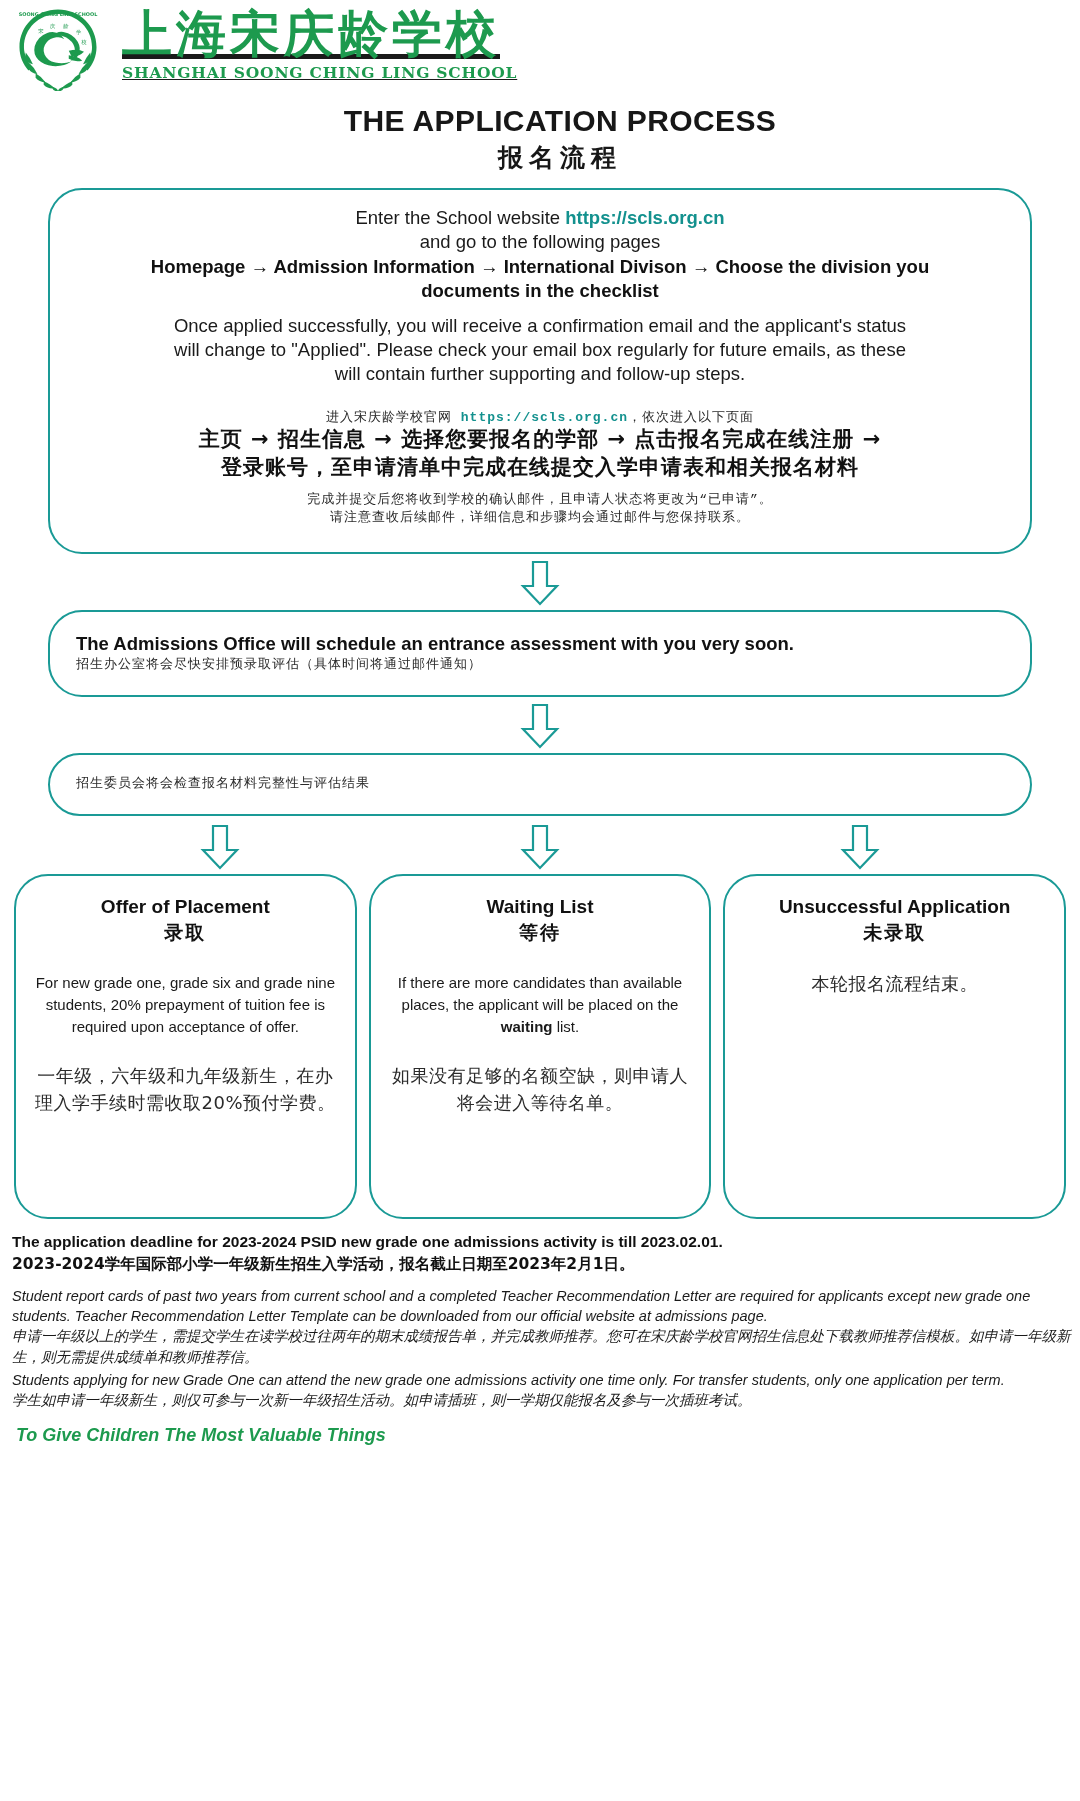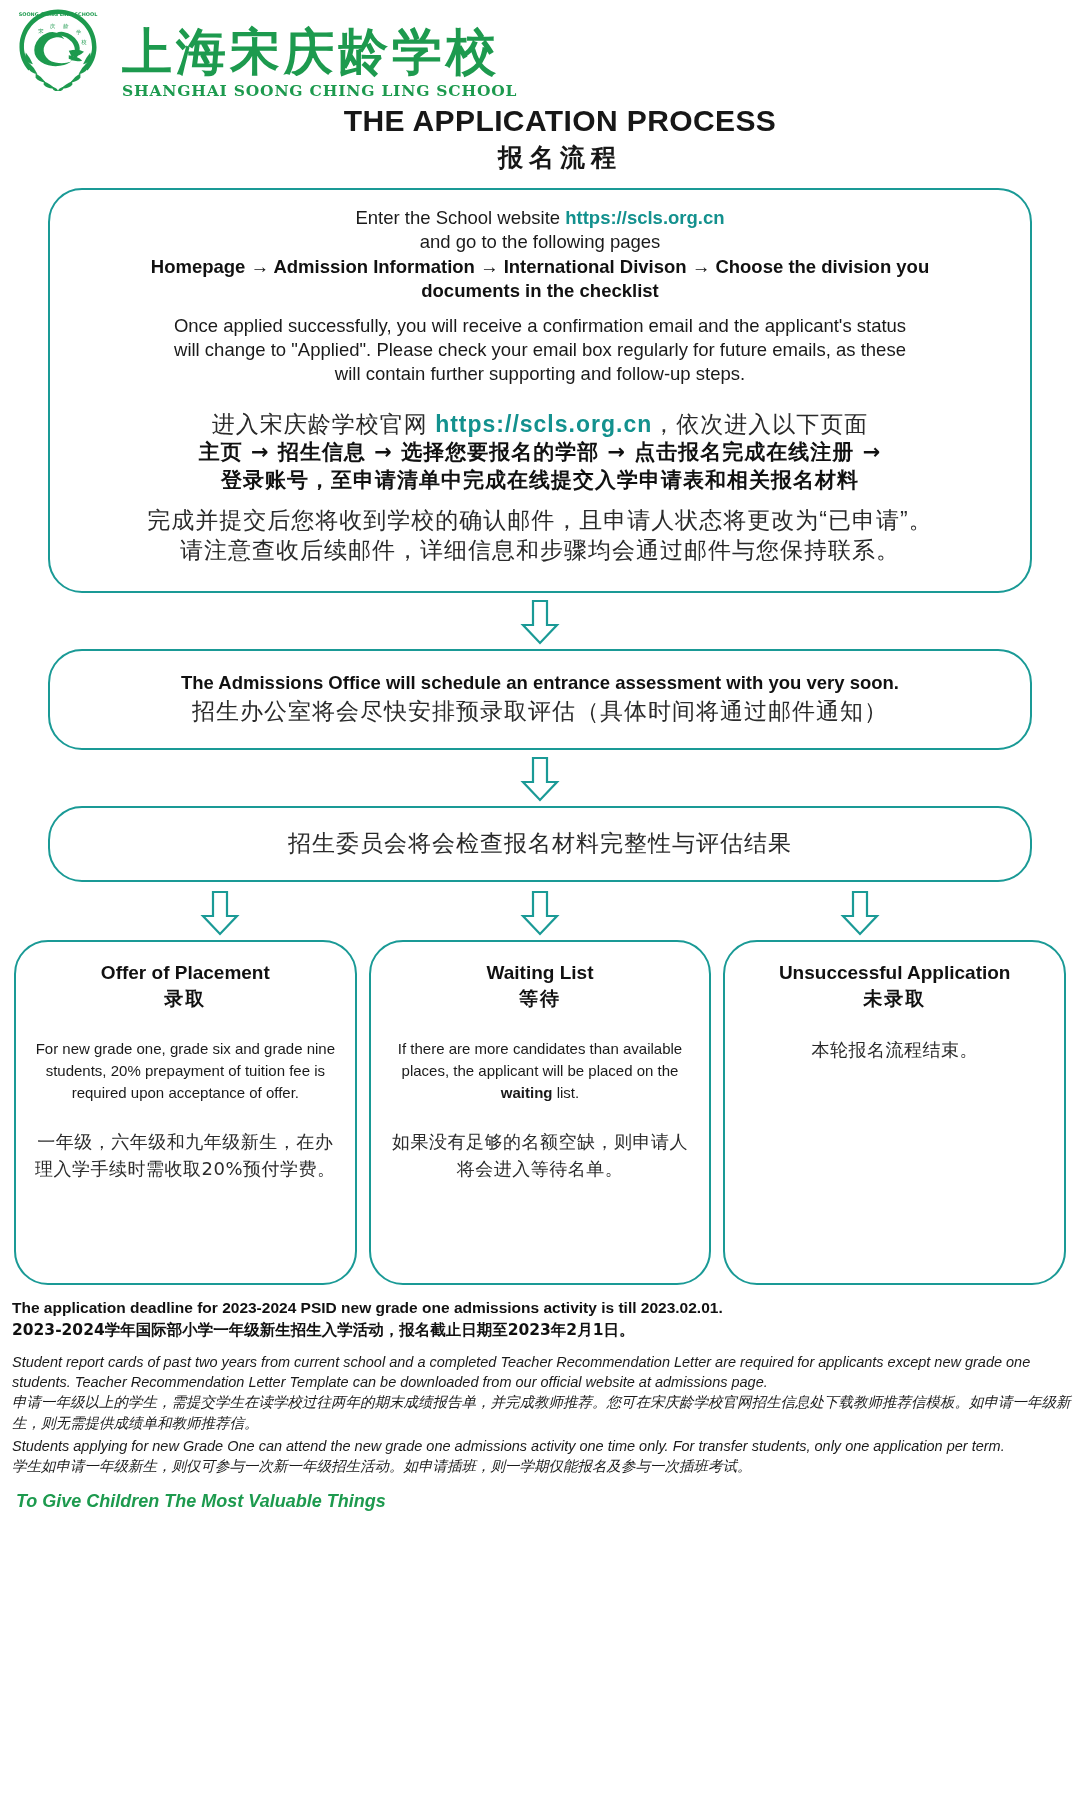--- a/index.html
+++ b/index.html
@@ -31,21 +31,22 @@
     align-items: flex-start;
   }
   .crest {
     width: 92px;
     height: 86px;
     flex: 0 0 auto;
     margin-left: 4px;
   }
   .wordmark {
     margin-left: 18px;
-    margin-top: 20px;
+    margin-top: 2px;
+    text-decoration: underline;
   }
   .wordmark-cn {
     font-family: "DejaVu Sans", sans-serif;
     font-size: 50px;
     font-weight: bold;
     color: #1d9a4e;
     letter-spacing: 4px;
     line-height: 1.05;
     white-space: nowrap;
   }
@@ -100,22 +101,22 @@
   .en-bold {
     font-size: 18.5px;
     font-weight: bold;
     color: #111;
   }
   .link {
     color: #13918e;
     font-weight: bold;
   }
   .cn {
-    font-family: Liberation Sans, sans-serif;
-    font-size: 23px;
+    font-family: Liberation Mono, monospace;
+    font-size: 13px;
     color: #2a2a2a;
     letter-spacing: 1px;
   }
   .cn-bold {
     font-family: "DejaVu Sans", sans-serif;
     font-size: 21px;
     font-weight: bold;
     color: #111;
     letter-spacing: 1px;
   }
@@ -136,21 +137,20 @@
     display: flex;
     justify-content: space-around;
     margin: 8px 0 4px 0;
     padding: 0 60px;
   }
 
   
   .box-mid {
     margin: 0 48px;
     padding: 20px 26px 22px 26px;
-    text-align: center;
   }
 
   
   .cols {
     display: flex;
     justify-content: space-between;
     margin: 0 14px;
     gap: 12px;
   }
   .col {

